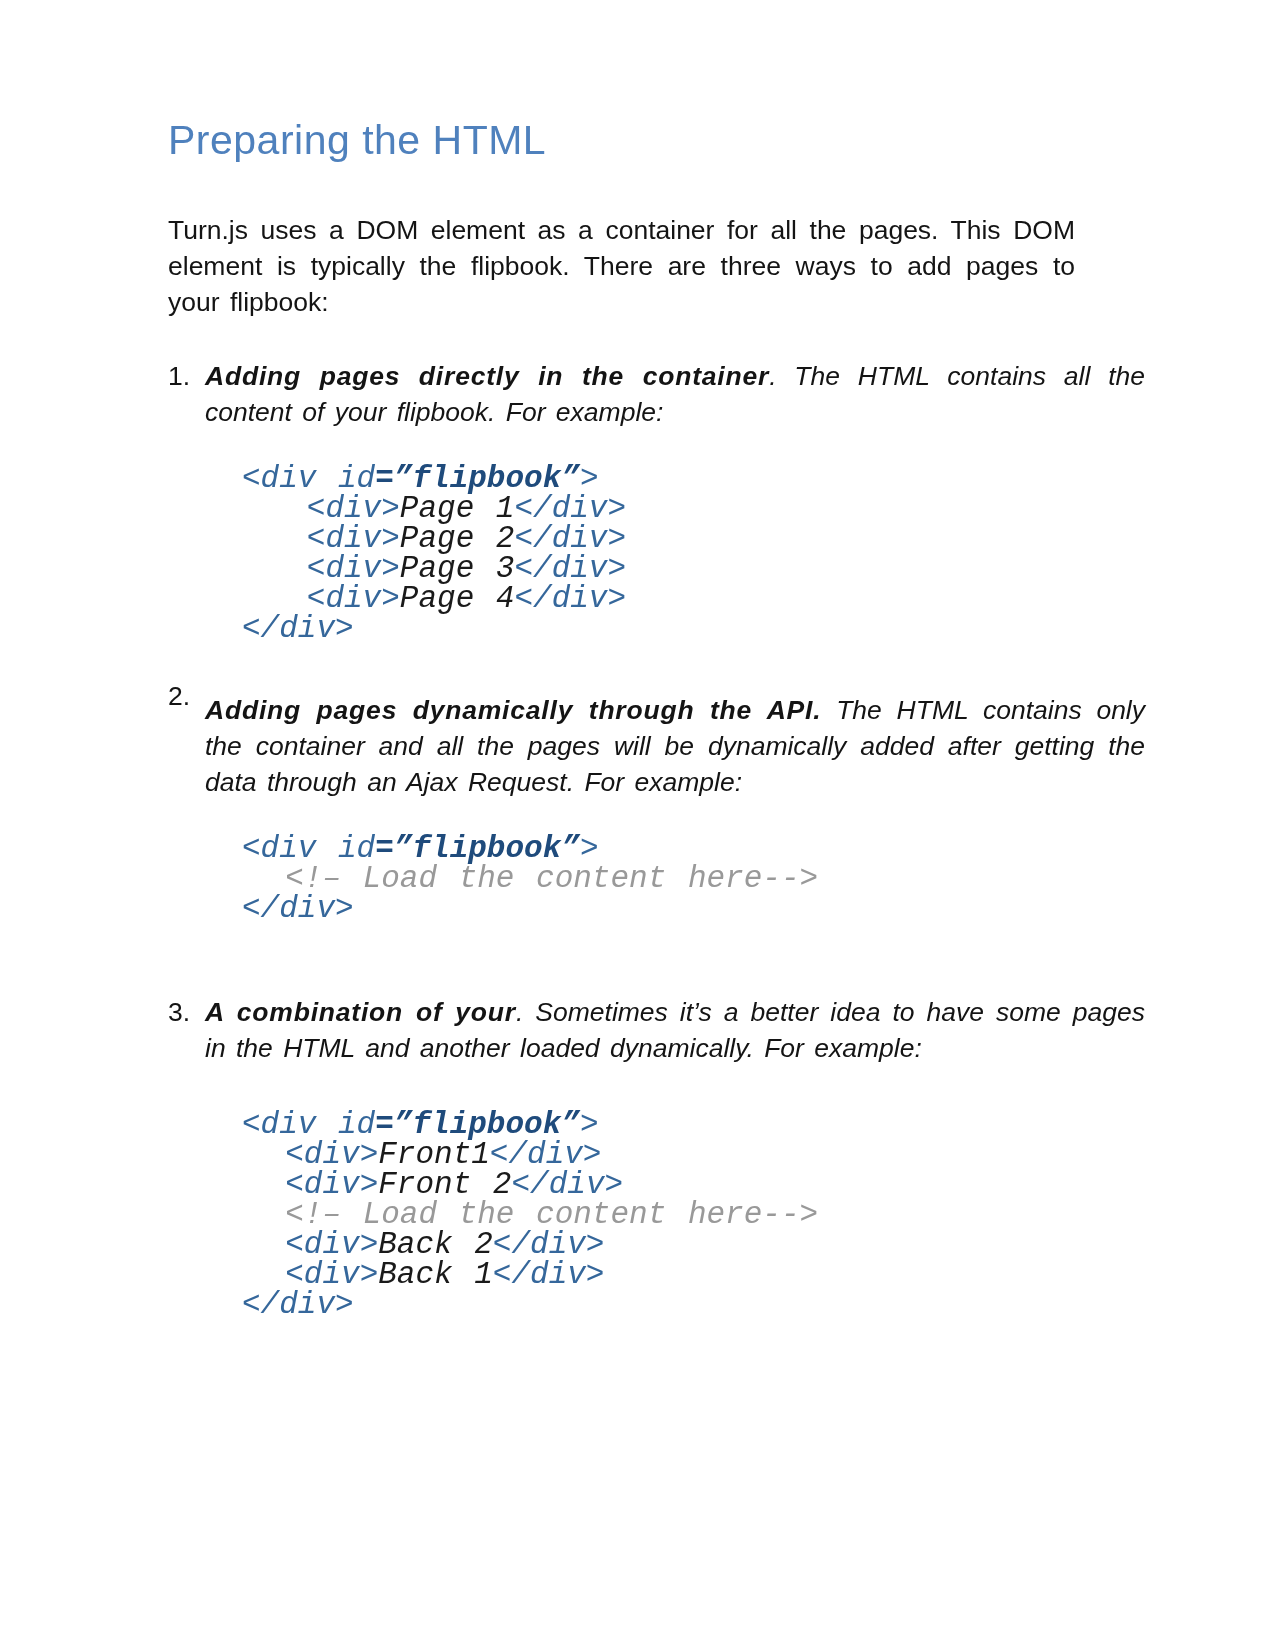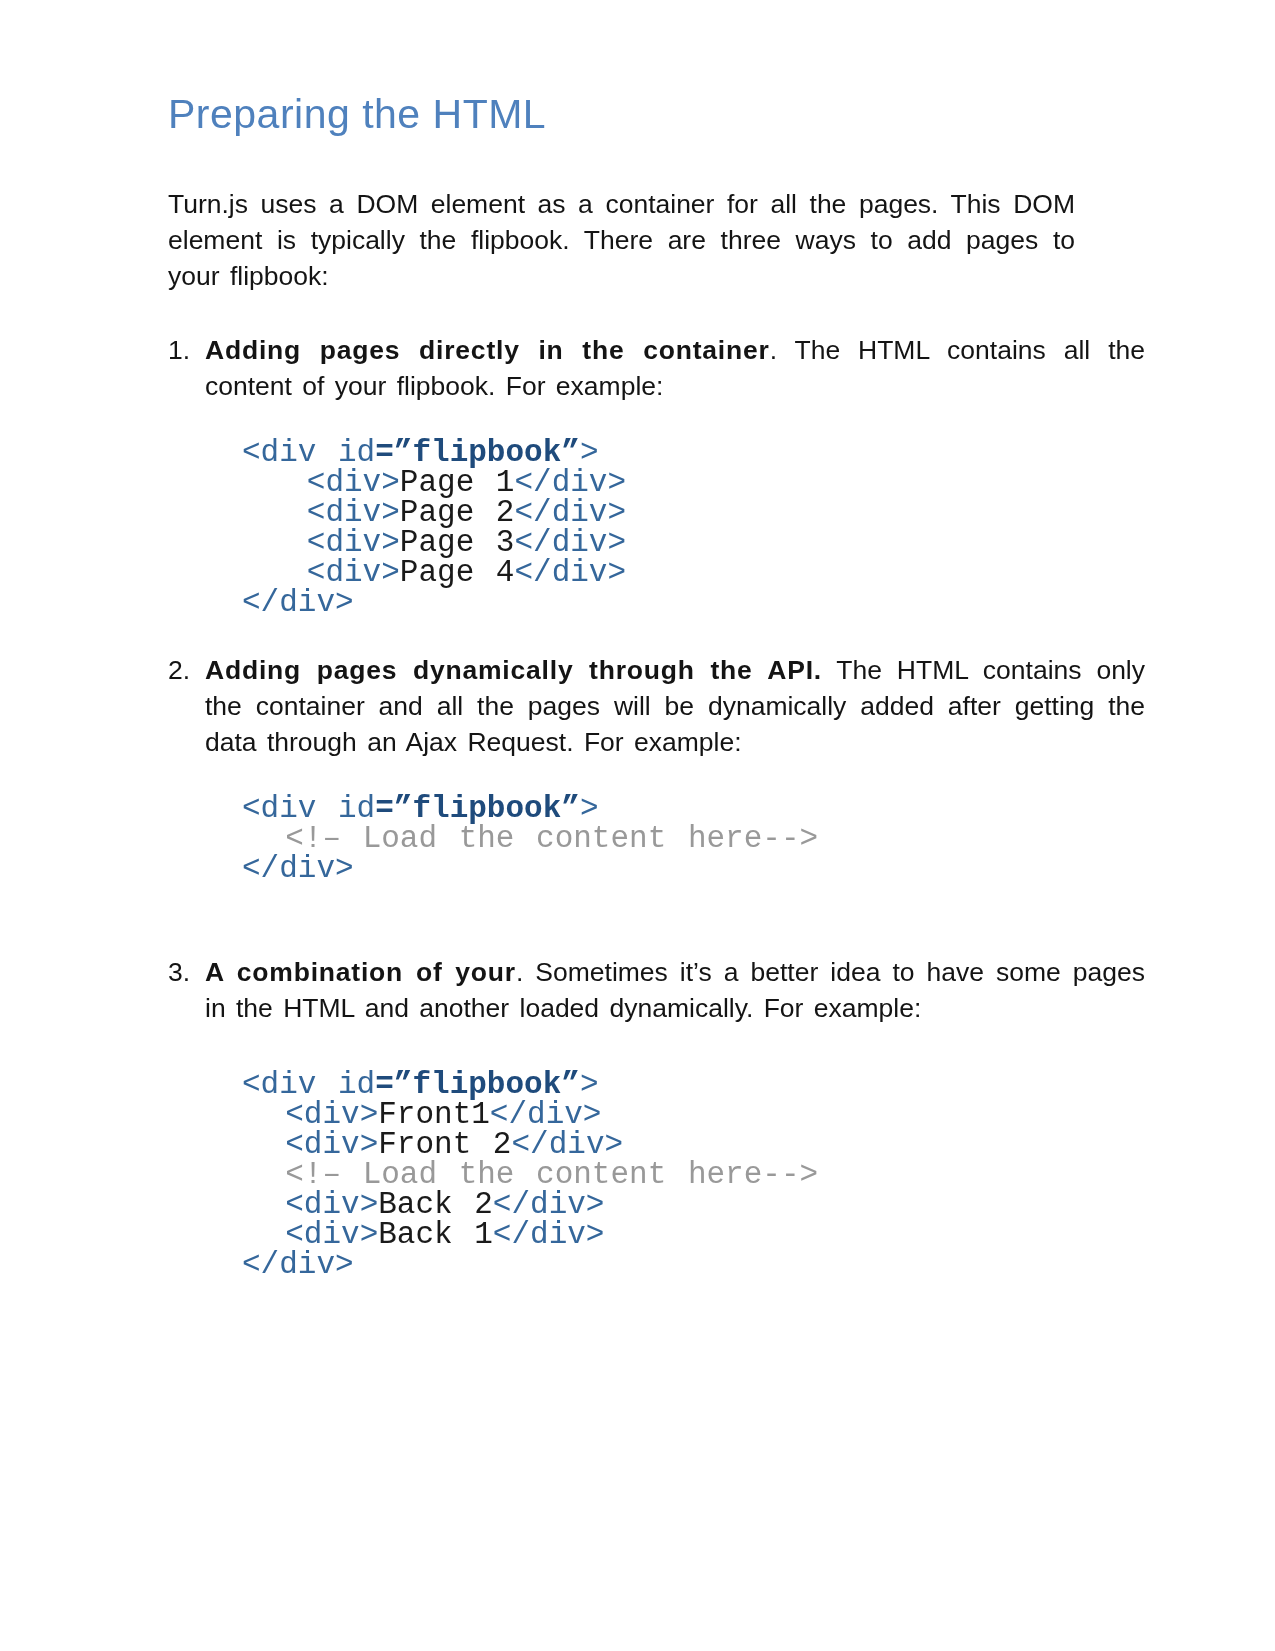--- a/index.html
+++ b/index.html
@@ -11,21 +11,21 @@
     width: 1275px;
     height: 1651px;
     font-family: "Liberation Sans", sans-serif;
     color: var(--body-text, #141414);
     overflow: hidden;
   }
   .page {
     box-sizing: border-box;
     width: 1275px;
     height: 1651px;
-    padding: 88px 130px 0 168px;
+    padding: 114px 130px 0 168px;
   }
   .doc-title {
     margin: 0 0 46px 0;
     font-size: 41px;
     line-height: 52px;
     font-weight: 300;
     letter-spacing: 0.5px;
     color: var(--heading, #4F81BD);
   }
   .intro {
@@ -46,34 +46,36 @@
     width: 37px;
     font-size: 26.5px;
     line-height: 36px;
   }
   .item-body {
     flex: 1;
     font-size: 26.5px;
     line-height: 36px;
     text-align: justify;
     word-spacing: 3px;
+    font-style: italic;
   }
   .item-lead {
     font-weight: bold;
     letter-spacing: 0.8px;
   }
   .code {
     margin: 34px 0 0 37px;
     font-family: "Liberation Mono", monospace;
     font-size: 31px;
     line-height: 30px;
     white-space: pre;
   }
   .item-extra-gap {
     padding-bottom: 36px;
+    margin-top: 14px;
   }
   .code-gap-top {
     margin-top: 44px;
   }
   .seg-tag     { color: var(--code-tag, #35679B); }
   .seg-attr    { color: var(--code-attr, #1F4B7C); font-weight: bold; }
   .seg-content { color: var(--code-text, #1A1A1A); }
   .seg-comment { color: var(--code-comment, #999999); }
   .seg-plain   { color: var(--code-tag, #35679B); }
 </style>

